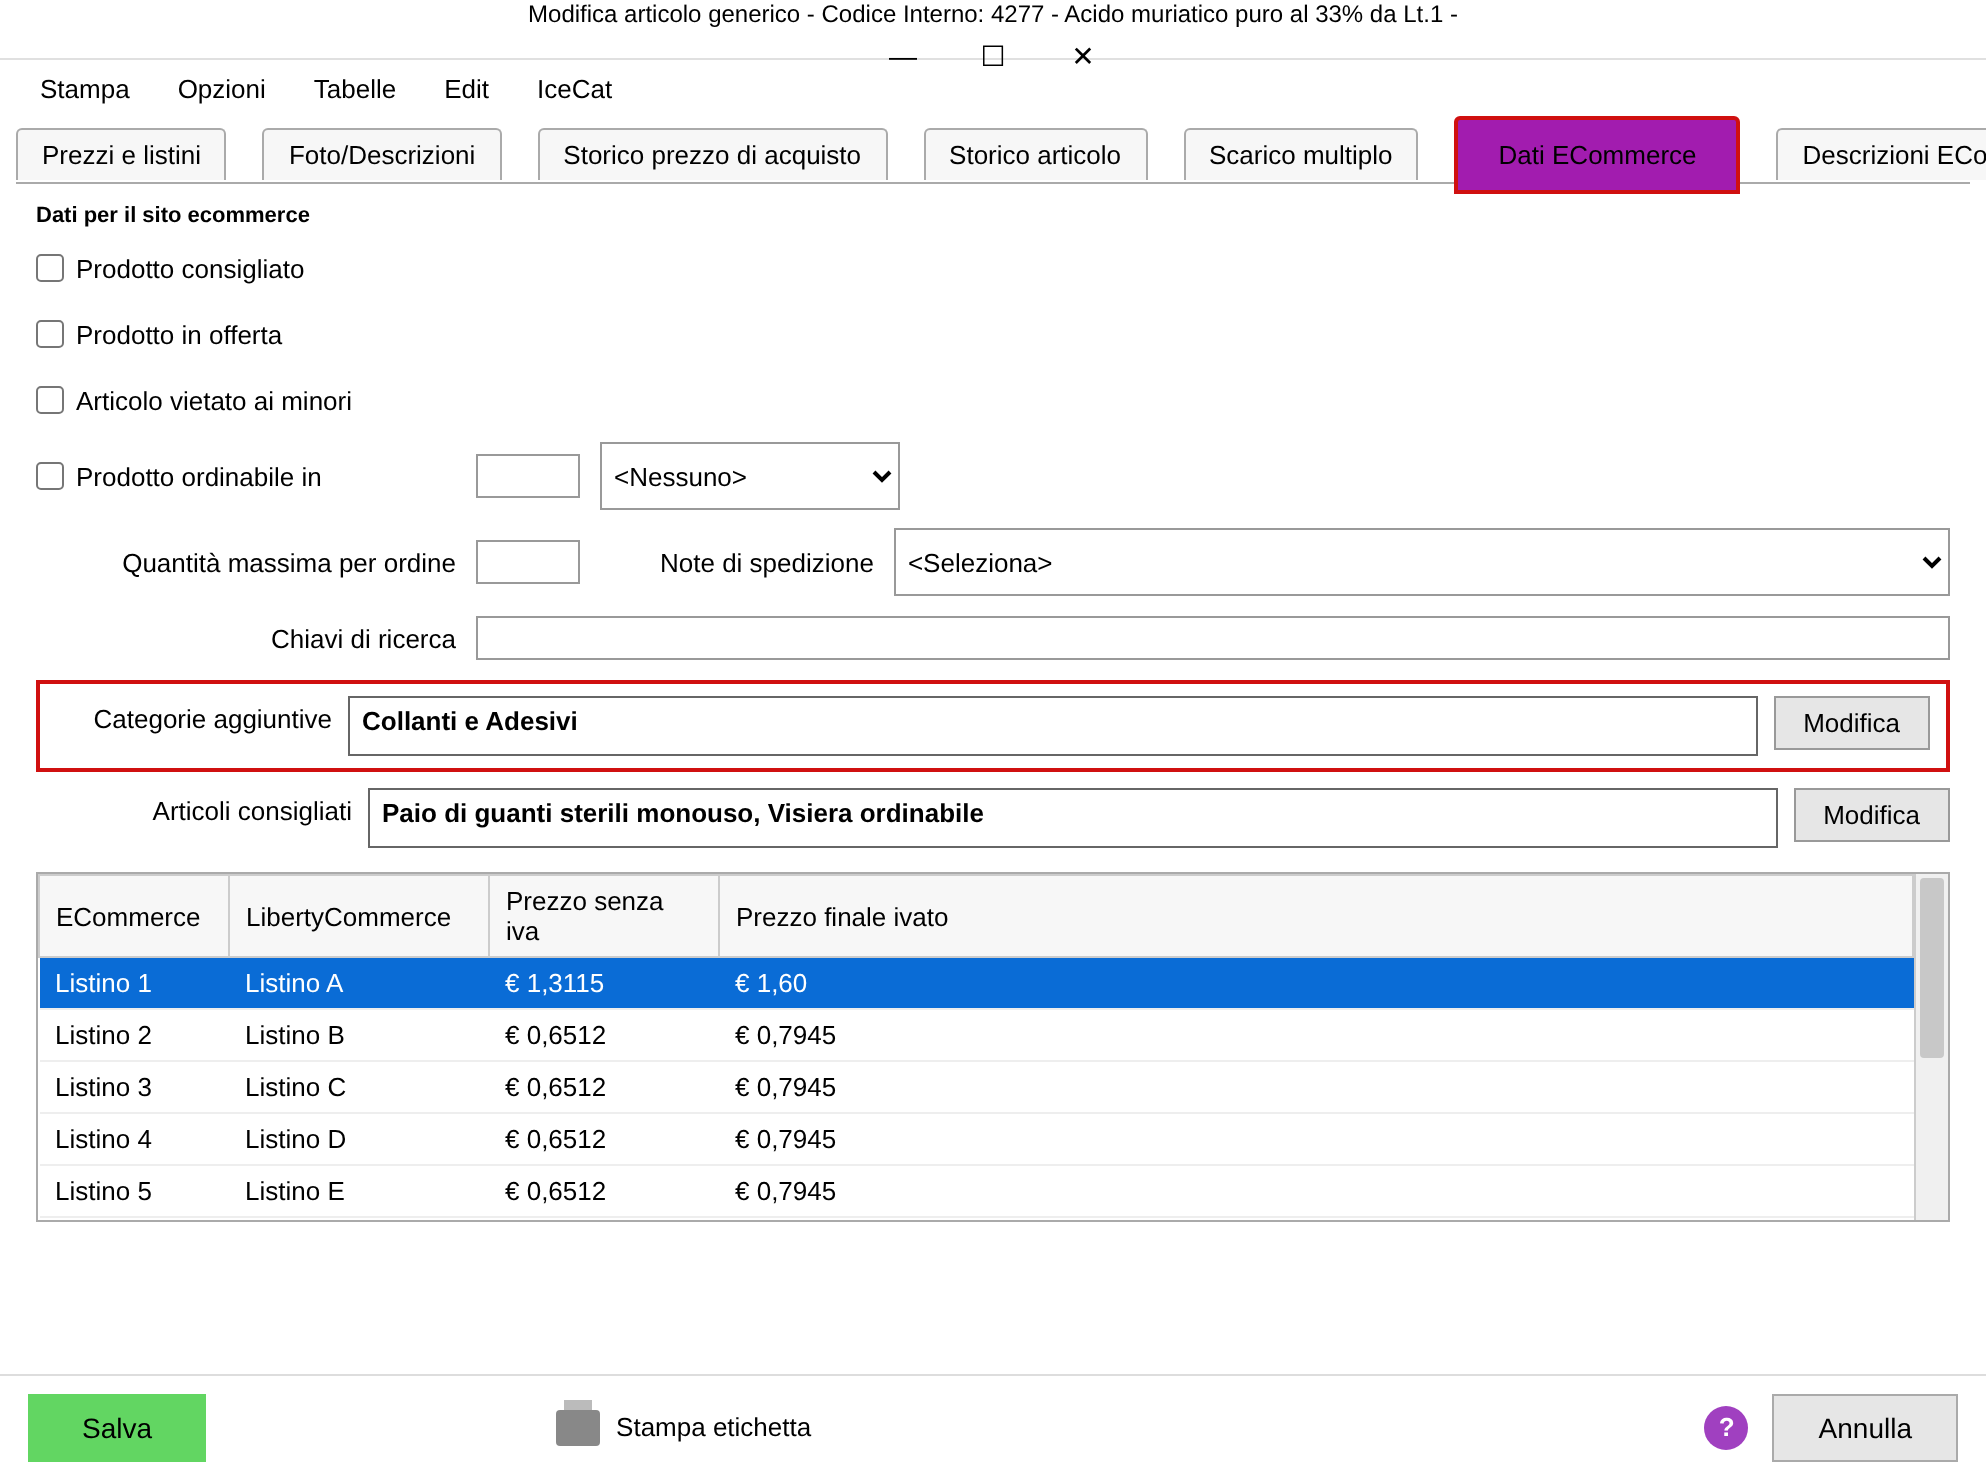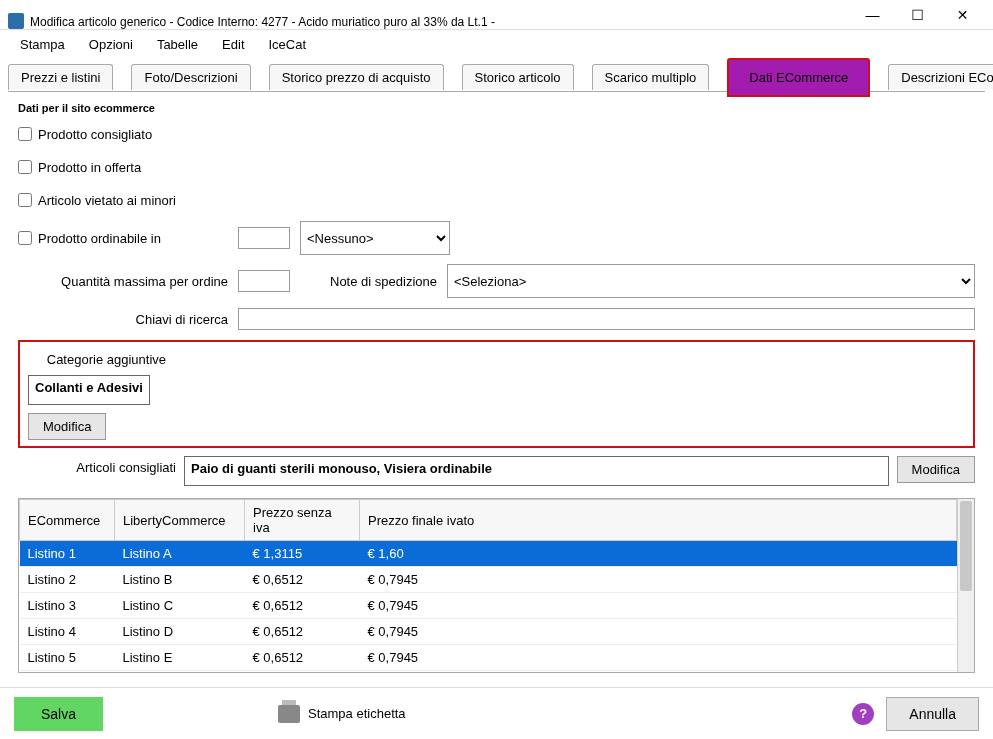--- a/index.html
+++ b/index.html
@@ -1,18 +1,18 @@
 <!DOCTYPE html>
 <html><head>
 <meta charset="utf-8">
 <style>
 * { box-sizing: border-box; margin: 0; padding: 0; }
 body { font-family: "Segoe UI", Tahoma, sans-serif; font-size: 13px; background: #fff; color: #000; width: 993px; height: 739px; overflow: hidden; }
 
-.titlebar { height: 30px; display: flex; align-items: flex-end; padding: 0 8px; background: #fff; border-bottom: 1px solid #e0e0e0; }
+.titlebar { height: 30px; display: flex; align-items: center; padding: 0 8px; background: #fff; border-bottom: 1px solid #e0e0e0; flex-direction: column; }
 .titlebar-icon { width: 16px; height: 16px; background: #2a6da8; border-radius: 2px; margin-right: 6px; }
 .titlebar-text { flex: 1; font-size: 12px; }
 .titlebar-btns { display: flex; gap: 0; }
 .titlebar-btn { width: 45px; height: 28px; display: flex; align-items: center; justify-content: center; font-size: 14px; cursor: pointer; }
 
 .menubar { height: 28px; display: flex; align-items: center; padding: 0 8px; gap: 0; }
 .menubar-item { padding: 4px 12px; cursor: pointer; font-size: 13px; }
 
 .tab-outer { padding: 4px 8px 0 8px; position: relative; }
 .tabstrip { display: flex; align-items: center; border-bottom: 1px solid #aaa; height: 30px; }
@@ -26,21 +26,21 @@
 .form-row { display: flex; align-items: center; margin-bottom: 9px; min-height: 24px; }
 .form-row label.chk { display: flex; align-items: center; gap: 6px; width: 220px; }
 .form-row .lbl { width: 220px; text-align: right; padding-right: 10px; }
 .form-row .lbl-inline { padding-right: 10px; }
 input[type="checkbox"] { width: 14px; height: 14px; }
 input[type="text"] { border: 1px solid #999; height: 22px; padding: 0 4px; font-size: 13px; }
 .date-input { border: 1px solid #999; height: 22px; width: 90px; padding: 0 4px; display: inline-flex; align-items: center; gap: 4px; font-size: 13px; }
 .date-input .dd { font-size: 9px; color: #555; }
 select { border: 1px solid #999; height: 34px; font-size: 13px; background: #fff; padding: 0 2px; }
 
-.highlight-box { border: 2px solid #d01010; padding: 6px 8px; margin: 4px 0 8px 0; display: flex; align-items: flex-start; gap: 8px; flex-direction: column; }
+.highlight-box { border: 2px solid #d01010; padding: 6px 8px; margin: 4px 0 8px 0; display: flex; align-items: flex-start; gap: 8px; }
 .textarea-like { border: 1px solid #666; min-height: 30px; padding: 4px 6px; font-weight: bold; flex: 1; font-size: 13px; }
 .btn-modifica { border: 1px solid #999; background: #e6e6e6; padding: 5px 14px; cursor: pointer; font-size: 13px; }
 
 .row-articoli { display: flex; align-items: flex-start; gap: 8px; margin-bottom: 12px; }
 
 .grid-wrap { border: 1px solid #aaa; height: 175px; display: flex; }
 .grid { flex: 1; overflow: hidden; }
 .grid table { width: 100%; border-collapse: collapse; font-size: 13px; }
 .grid th { text-align: left; font-weight: normal; padding: 5px 8px; border: 1px solid #ccc; background: #f7f7f7; }
 .grid td { padding: 5px 8px; border-bottom: 1px solid #eee; }

